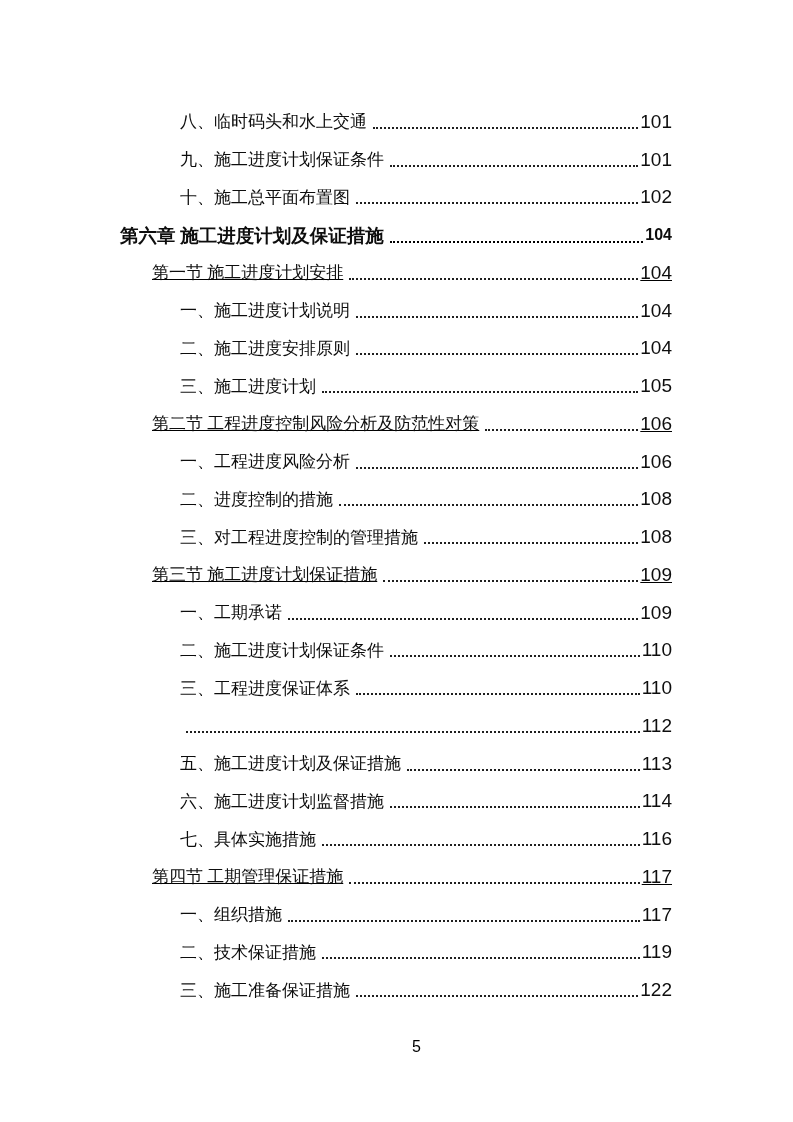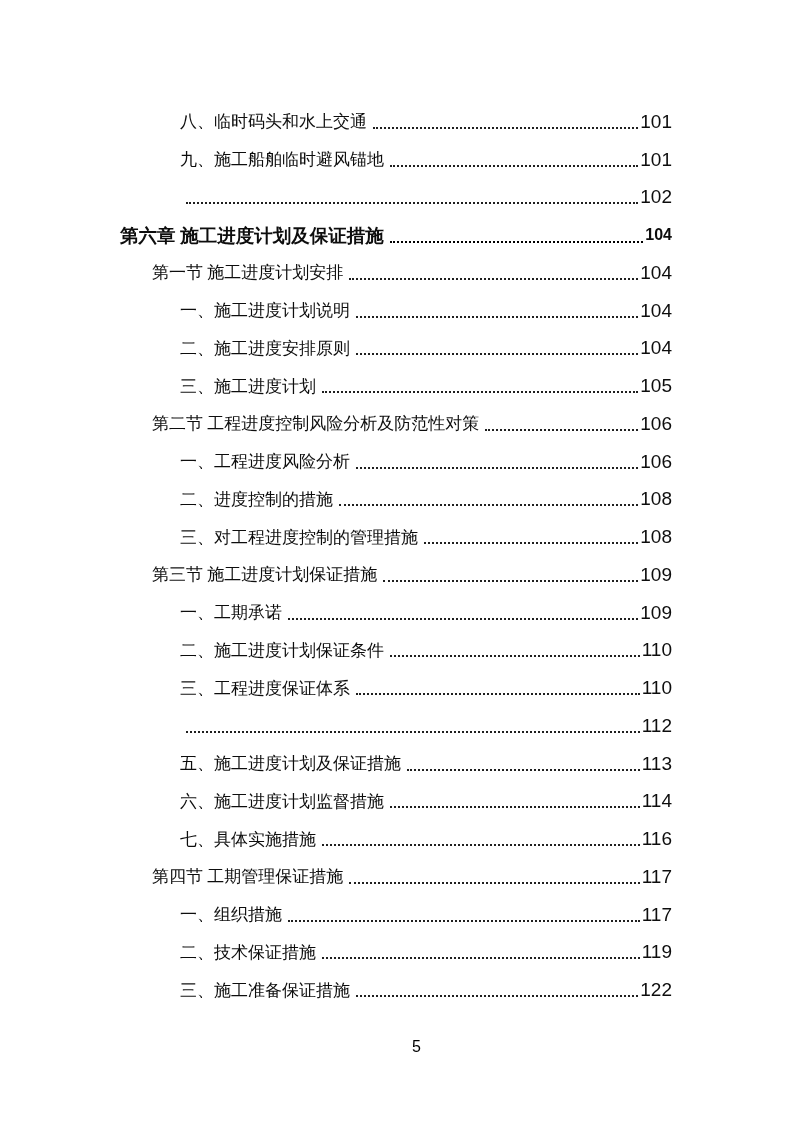--- a/index.html
+++ b/index.html
@@ -38,21 +38,21 @@
   .toc-page{
     font-family:"Liberation Sans","DejaVu Sans",sans-serif;
     font-size:19px;
     color:#0d0d0d;
     white-space:nowrap;
   }
   .level-chapter{padding-left:0;}
   .level-chapter .toc-label{font-size:18.5px;font-weight:bold;}
   .level-chapter .toc-page{font-weight:bold;font-size:16px;}
   .level-chapter .leader{border-bottom-color:#000;margin-bottom:11px;}
-  .level-section{padding-left:32px;}
+  .level-section{padding-left:32px;text-decoration:underline;}
   .level-item{padding-left:60px;text-align:center;}
   .footer{
     position:absolute;
     left:40px;
     right:0;
     top:1038px;
     text-align:center;
     font-family:"Liberation Sans","DejaVu Sans",sans-serif;
     font-size:16px;
     color:#000;
@@ -62,25 +62,26 @@
 <body>
 
 <div class="page">
   <div class="toc" id="toc">
       <div class="toc-row level-item">
         <span class="toc-label">八、临时码头和水上交通</span>
         <span class="leader"></span>
         <span class="toc-page">101</span>
       </div>
       <div class="toc-row level-item">
-        <span class="toc-label">九、施工船舶临时避风锚地</span>
+        <span class="toc-label">九、施工进度计划保证条件</span>
         <span class="leader"></span>
         <span class="toc-page">101</span>
       </div>
       <div class="toc-row level-item">
+        <span class="toc-label">十、施工总平面布置图</span>
         <span class="leader"></span>
         <span class="toc-page">102</span>
       </div>
       <div class="toc-row level-chapter">
         <span class="toc-label">第六章 施工进度计划及保证措施</span>
         <span class="leader"></span>
         <span class="toc-page">104</span>
       </div>
       <div class="toc-row level-section">
         <span class="toc-label">第一节 施工进度计划安排</span>

